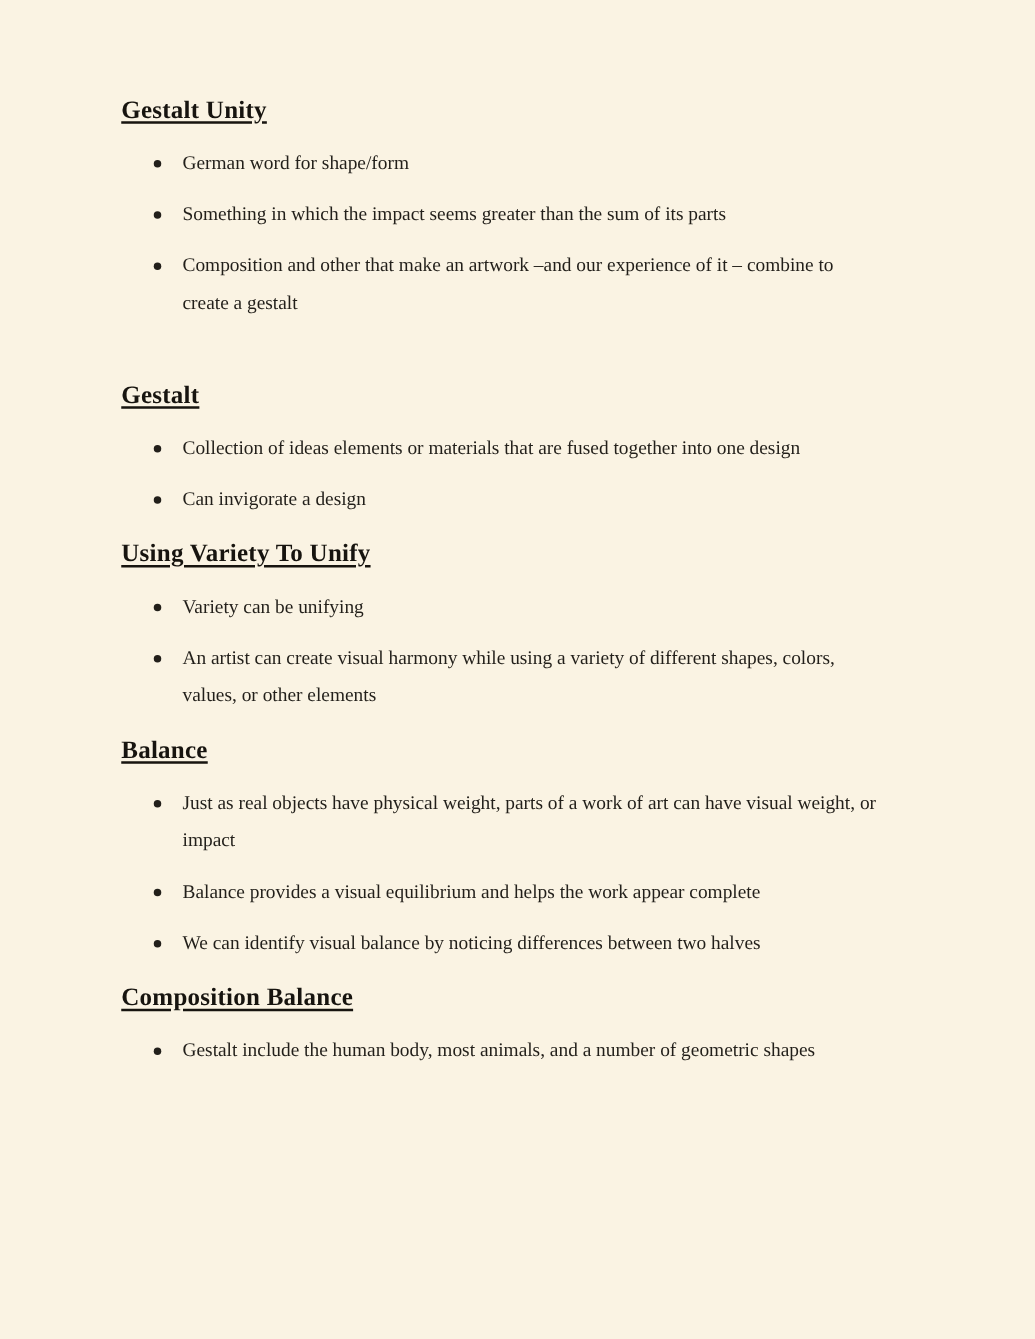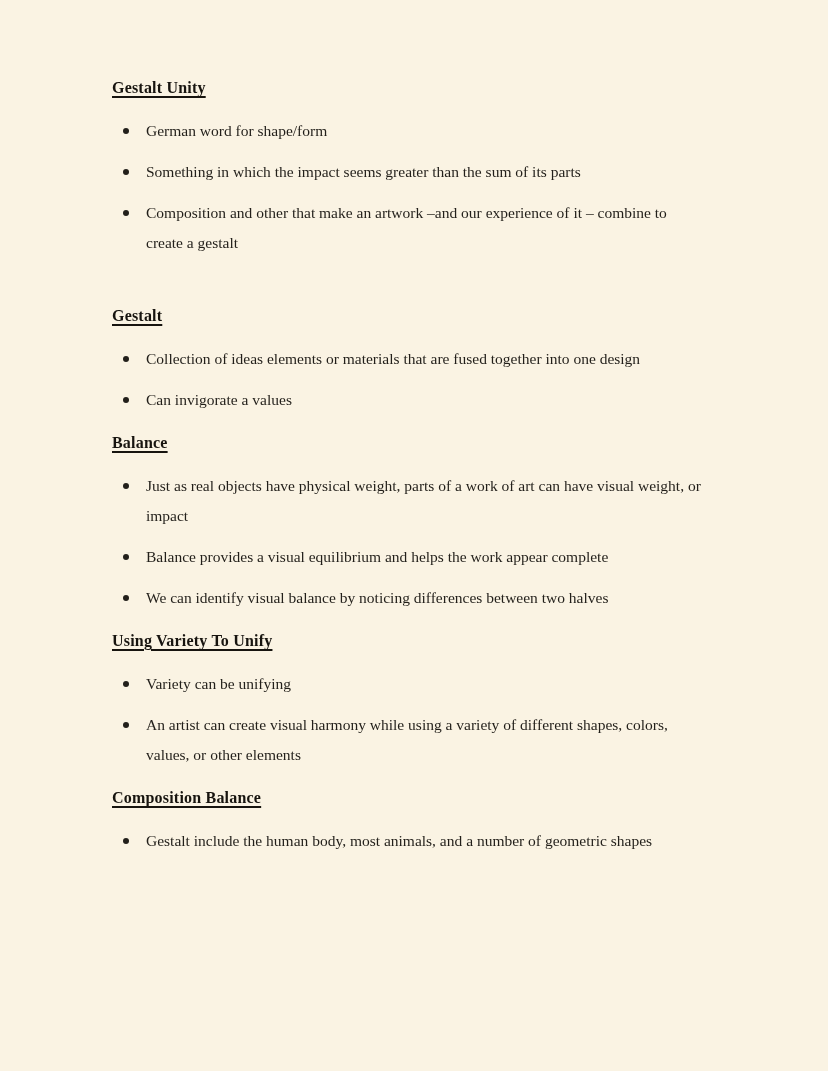--- a/index.html
+++ b/index.html
@@ -12,24 +12,24 @@
     padding: 73px 40px 0 96px;
     font-family: "Liberation Serif", "DejaVu Serif", serif;
     color: #221f1a;
     font-size: 15.5px;
     line-height: 30px;
     overflow: hidden;
   }
   section { margin: 0; }
   section.extra-gap { margin-top: 43px; }
   h2 {
-    font-size: 16px;
+    font-size: 20px;
     font-weight: 700;
     color: #17140f;
-    margin: 13px 16px;
+    margin: 13px 1px;
     line-height: 30px;
     text-decoration: underline;
     text-decoration-thickness: 1.6px;
     text-underline-offset: 3px;
     letter-spacing: 0.2px;
   }
   section:first-of-type h2 { margin-top: 0; }
   ul {
     list-style: none;
     margin: 13px 0 0 0;
@@ -65,43 +65,43 @@
           <li>Something in which the impact seems greater than the sum of its parts</li>
           <li>Composition and other that make an artwork –and our experience of it – combine to
 create a gestalt</li>
         </ul>
   </section>
 
   <section class="extra-gap">
     <h2>Gestalt</h2>
     <ul>
           <li>Collection of ideas elements or materials that are fused together into one design</li>
-          <li>Can invigorate a values</li>
+          <li>Can invigorate a design</li>
+        </ul>
+  </section>
+
+  <section>
+    <h2>Using Variety To Unify</h2>
+    <ul>
+          <li>Variety can be unifying</li>
+          <li>An artist can create visual harmony while using a variety of different shapes, colors,
+values, or other elements</li>
         </ul>
   </section>
 
   <section>
     <h2>Balance</h2>
     <ul>
           <li>Just as real objects have physical weight, parts of a work of art can have visual weight, or
 impact</li>
           <li>Balance provides a visual equilibrium and helps the work appear complete</li>
           <li>We can identify visual balance by noticing differences between two halves</li>
         </ul>
   </section>
 
   <section>
-    <h2>Using Variety To Unify</h2>
-    <ul>
-          <li>Variety can be unifying</li>
-          <li>An artist can create visual harmony while using a variety of different shapes, colors,
-values, or other elements</li>
-        </ul>
-  </section>
-
-  <section>
     <h2>Composition Balance</h2>
     <ul>
           <li>Gestalt include the human body, most animals, and a number of geometric shapes</li>
         </ul>
   </section>
 </div>
 </main>
 
 </body></html>

